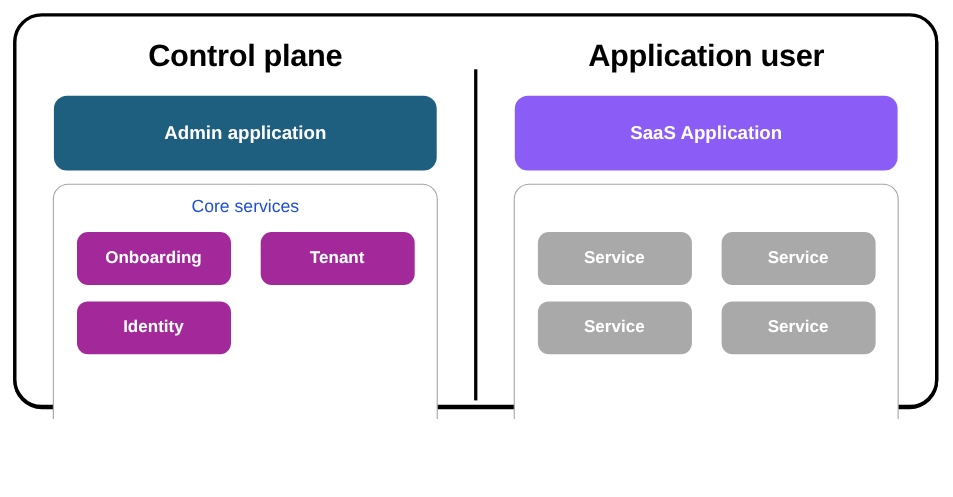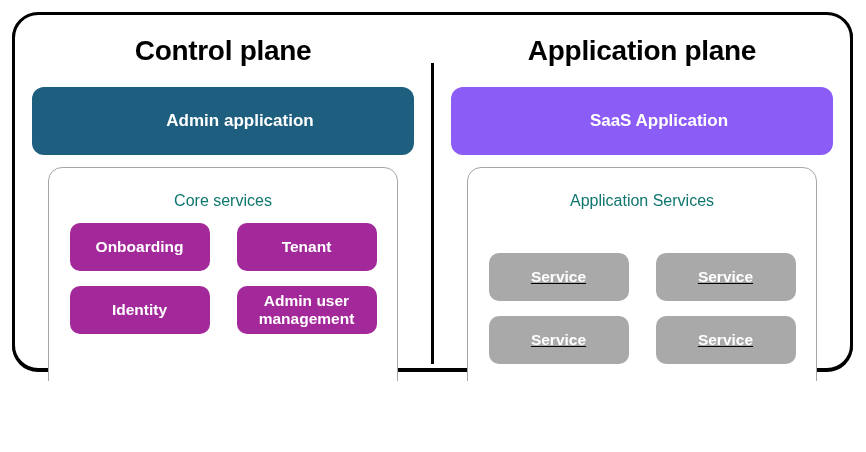--- a/index.html
+++ b/index.html
@@ -54,53 +54,51 @@
     height: 68px;
     margin-top: 20px;
     border-radius: 12px;
     display: flex;
     align-items: center;
     justify-content: center;
     color: #ffffff;
     font-size: 17px;
     font-weight: 700;
     flex: 0 0 auto;
-    padding-left: 34px;
   }
   .pane-control .app-box { background: #1e5f7f; }
   .pane-application .app-box { background: #8b5cf6; }
   .services-container {
     width: 350px;
     height: 240px;
     margin-top: 12px;
     border: 1.5px solid #a6a6a6;
     border-radius: 14px;
     box-sizing: border-box;
     display: flex;
     flex-direction: column;
     align-items: center;
     background: #ffffff;
     flex: 0 0 auto;
   }
   .services-label {
-    margin-top: 23px;
+    margin-top: 11px;
     font-size: 16px;
-    color: #0f766e;
+    color: #1d4ed8;
     line-height: 1.2;
   }
   .services-grid {
     display: grid;
     grid-template-columns: 140px 140px;
     column-gap: 27px;
     row-gap: 15px;
     margin-top: 13px;
   }
   .pane-application .services-grid {
     margin-top: 43px;
-    text-decoration: underline;
   }
   .svc-box {
     height: 48px;
     border-radius: 10px;
     display: flex;
     align-items: center;
     justify-content: center;
     text-align: center;
     color: #ffffff;
     font-size: 15.5px;
@@ -122,34 +120,32 @@
       <div class="pane-title">Control plane</div>
       <div class="app-box">
         <span>Admin application</span>
       </div>
       <div class="services-container">
         <div class="services-label">Core services</div>
         <div class="services-grid">
           <div class="svc-box">Onboarding</div>
           <div class="svc-box">Tenant</div>
           <div class="svc-box">Identity</div>
-          <div class="svc-box">Admin user management</div>
         </div>
       </div>
     </div>
 
     <div class="v-divider"></div>
 
     <div class="pane pane-application">
-      <div class="pane-title">Application plane</div>
+      <div class="pane-title">Application user</div>
       <div class="app-box">
         <span>SaaS Application</span>
       </div>
       <div class="services-container">
-        <div class="services-label">Application Services</div>
         <div class="services-grid">
           <div class="svc-box">Service</div>
           <div class="svc-box">Service</div>
           <div class="svc-box">Service</div>
           <div class="svc-box">Service</div>
         </div>
       </div>
     </div>
 
   </div>

